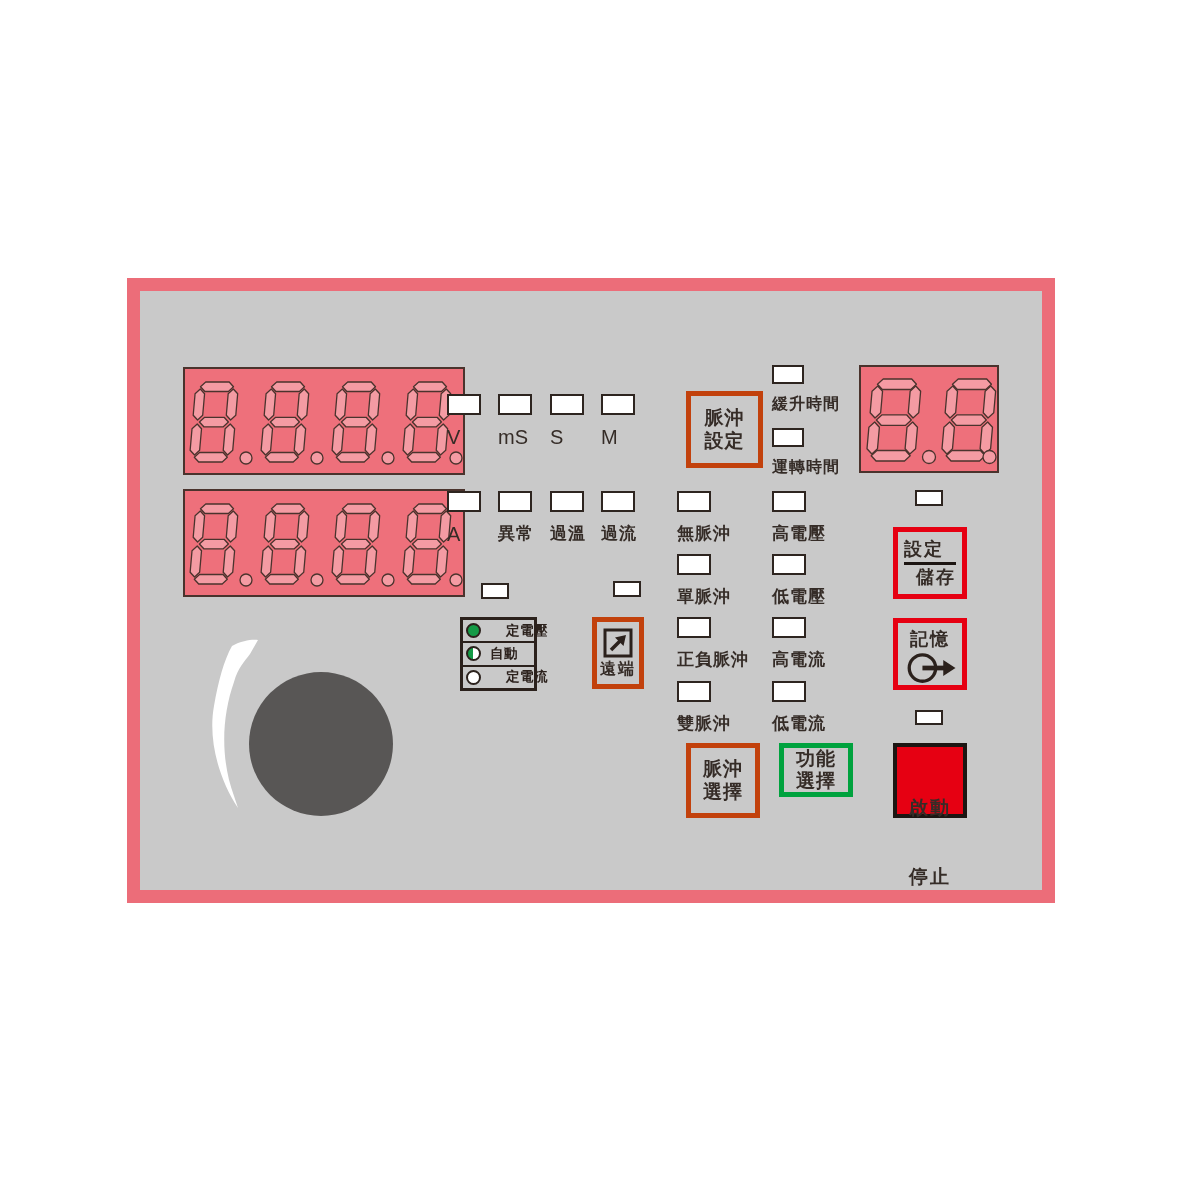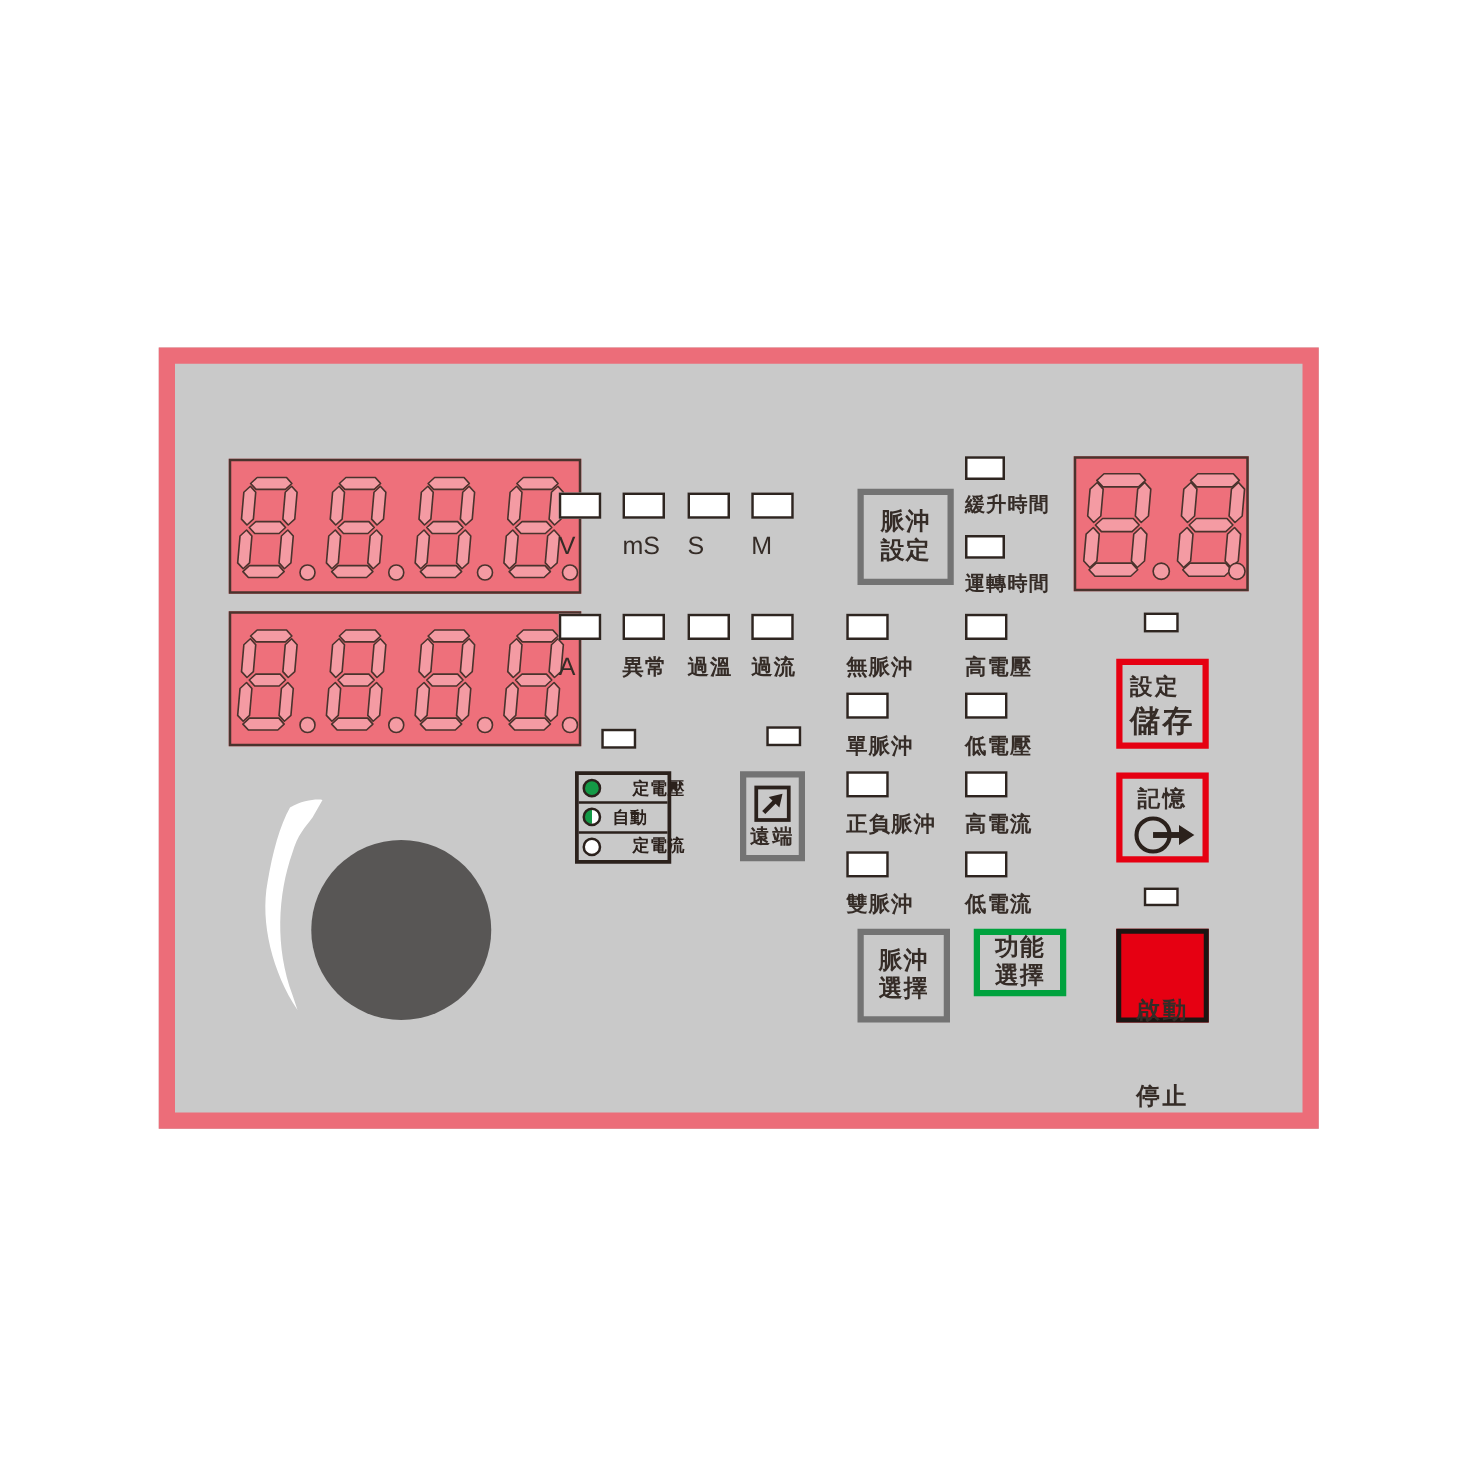--- a/index.html
+++ b/index.html
@@ -10,27 +10,27 @@
   .seg-display{position:absolute;background:#ee707b;border:2px solid #4a332d;box-sizing:border-box;}
   .seg-display svg{display:block;}
   .ind{position:absolute;display:flex;flex-direction:column;align-items:flex-start;}
   .ind-box{width:30px;height:17px;background:#ffffff;border:2px solid #2e2520;box-sizing:content-box;}
   .ind-label{margin-top:10px;font-size:17px;font-weight:600;letter-spacing:1px;white-space:nowrap;color:#352c27;}
   .ind-label.latin{font-size:20px;font-weight:500;letter-spacing:0;margin-top:11px;}
   .lone-box{position:absolute;background:#ffffff;border:2px solid #2e2520;box-sizing:border-box;}
   .btn{position:absolute;box-sizing:border-box;display:flex;flex-direction:column;align-items:center;
        justify-content:center;background:#c9c9c9;cursor:pointer;}
   .btn .t2{font-size:19px;font-weight:700;line-height:1.18;letter-spacing:1px;text-align:center;color:#352c27;}
-  .btn-dark{border:5px solid #737373;}
+  .btn-dark{border:5px solid #c2410c;}
   .btn-red{border:5px solid #e60012;}
   .btn-green{border:5px solid #00a23e;}
   .btn-startstop{border:4px solid #1c1512;background:#e60012;}
   .split{justify-content:space-between;padding:5px 6px;}
   .split .top-line{align-self:flex-start;font-size:18px;font-weight:700;letter-spacing:2px;}
-  .split .bot-line{align-self:flex-end;font-size:24px;font-weight:700;letter-spacing:2px;}
+  .split .bot-line{align-self:flex-end;font-size:18px;font-weight:700;letter-spacing:2px;}
   .split .center-line{align-self:center;font-size:19px;font-weight:700;letter-spacing:2px;margin-top:43px;}
   .divider{width:100%;height:3px;background:#1c1512;}
   .led-panel{position:absolute;left:460px;top:617px;width:77px;height:74px;box-sizing:border-box;
              border:3px solid #2b211c;display:flex;flex-direction:column;}
   .led-row{flex:1;display:flex;align-items:center;padding-left:3px;gap:3px;border-bottom:2px solid #2b211c;}
   .led-row:last-child{border-bottom:none;}
   .led{width:15px;height:15px;border-radius:50%;border:2px solid #2b211c;box-sizing:border-box;flex:0 0 auto;}
   .led-label{font-size:13.5px;font-weight:700;letter-spacing:0.5px;white-space:nowrap;color:#2b211c;margin-left:22px;}
   .knob{position:absolute;left:249px;top:672px;width:144px;height:144px;border-radius:50%;background:#585655;}
   .crescent{position:absolute;left:198px;top:638px;}

